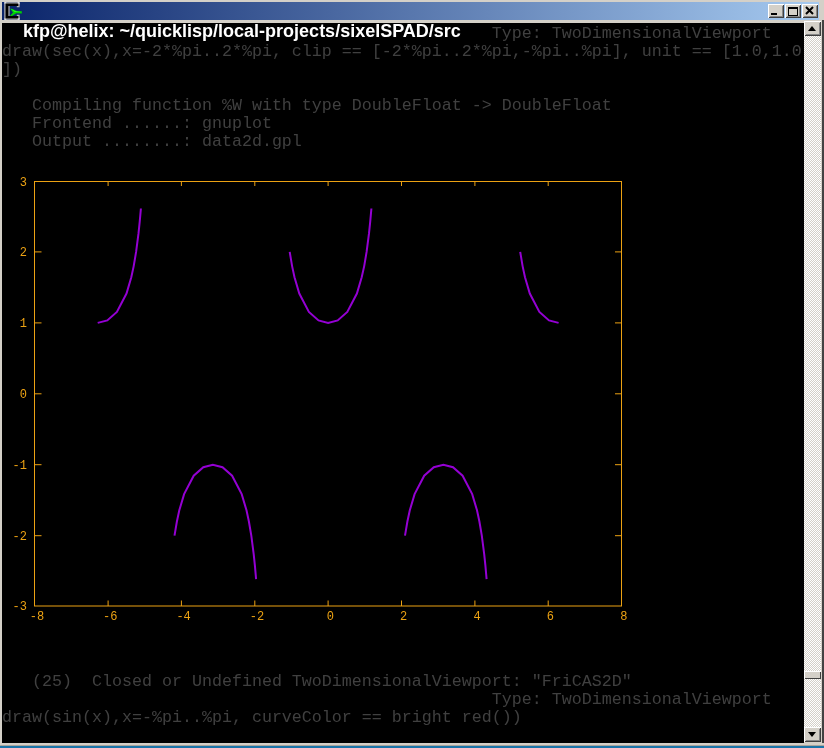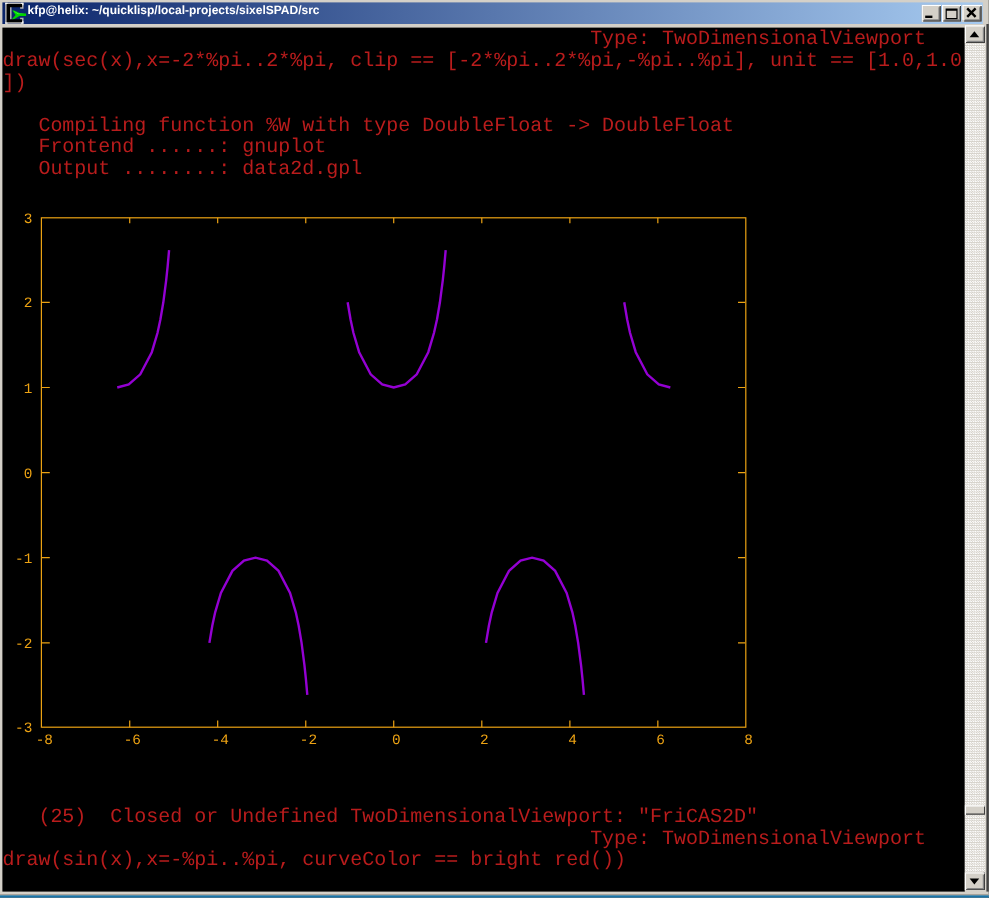--- a/index.html
+++ b/index.html
@@ -1,21 +1,21 @@
 <!DOCTYPE html>
 <html><head><meta charset="utf-8"><style>
 html,body{margin:0;padding:0}
 body{width:824px;height:748px;position:relative;overflow:hidden;background:#d4d0c8;font-family:"Liberation Sans",sans-serif}
 #blue{position:absolute;left:0;top:746px;width:824px;height:2px;background:#1a74a8}
 #gline{position:absolute;left:0;top:745px;width:824px;height:1px;background:#a8a49c}
 #rdark{position:absolute;left:821.5px;top:20px;width:2.5px;height:723px;background:#424242}
 #title{position:absolute;left:2px;top:2px;width:817px;height:18px;background:linear-gradient(to right,#0a246a,#a6caf0)}
-#ttext{position:absolute;left:23px;top:4px;font-size:10px;font-weight:bold;color:#fff;white-space:pre}
+#ttext{position:absolute;left:23px;top:21px;font-size:18px;font-weight:bold;color:#fff;white-space:pre}
 #term{position:absolute;left:2px;top:22.5px;width:802px;height:720.5px;background:#000}
-#txt{position:absolute;left:2px;top:24.5px;font:16.67px/18px "Liberation Mono",monospace;color:#b91c1c;white-space:pre}
+#txt{position:absolute;left:2px;top:24.5px;font:16.67px/18px "Liberation Mono",monospace;color:#404040;white-space:pre}
 .btn{position:absolute;top:4px;width:16px;height:14px;background:#d4d0c8;
  box-shadow:inset 1px 1px 0 #fff,inset -1px -1px 0 #404040,inset 2px 2px 0 #d4d0c8,inset -2px -2px 0 #868686}
 #bmin{left:768px}#bmax{left:784.5px}#bclose{left:802px}
 #bmin i{position:absolute;left:3px;top:9px;width:6px;height:2px;background:#000}
 #bmax i{position:absolute;left:3px;top:3px;width:8px;height:6px;border:1px solid #000;border-top-width:2px}
 #sb{position:absolute;left:804px;top:21px;width:16.5px;height:721px;
  background:conic-gradient(#fff 25%,#d4d0c8 0 50%,#fff 0 75%,#d4d0c8 0) 0 0/2px 2px}
 .sbb{position:absolute;left:804px;width:16.5px;height:15px;background:#d4d0c8;
  box-shadow:inset 1px 1px 0 #fff,inset -1px -1px 0 #404040,inset 2px 2px 0 #d4d0c8,inset -2px -2px 0 #868686}
 #sbup{top:21px}

